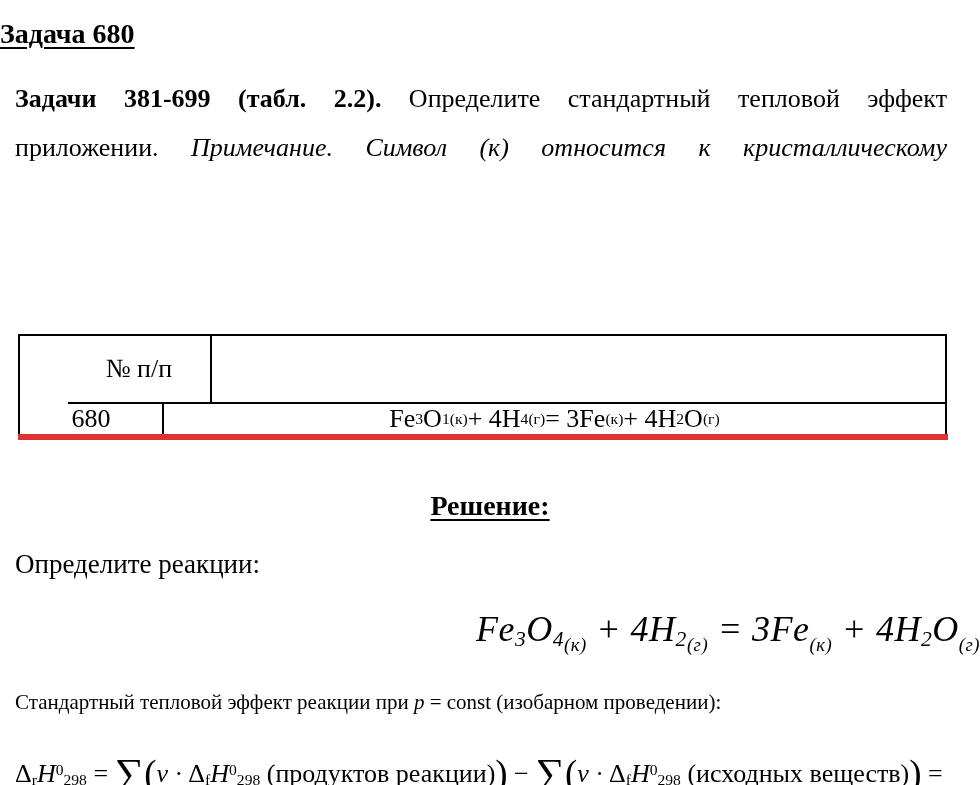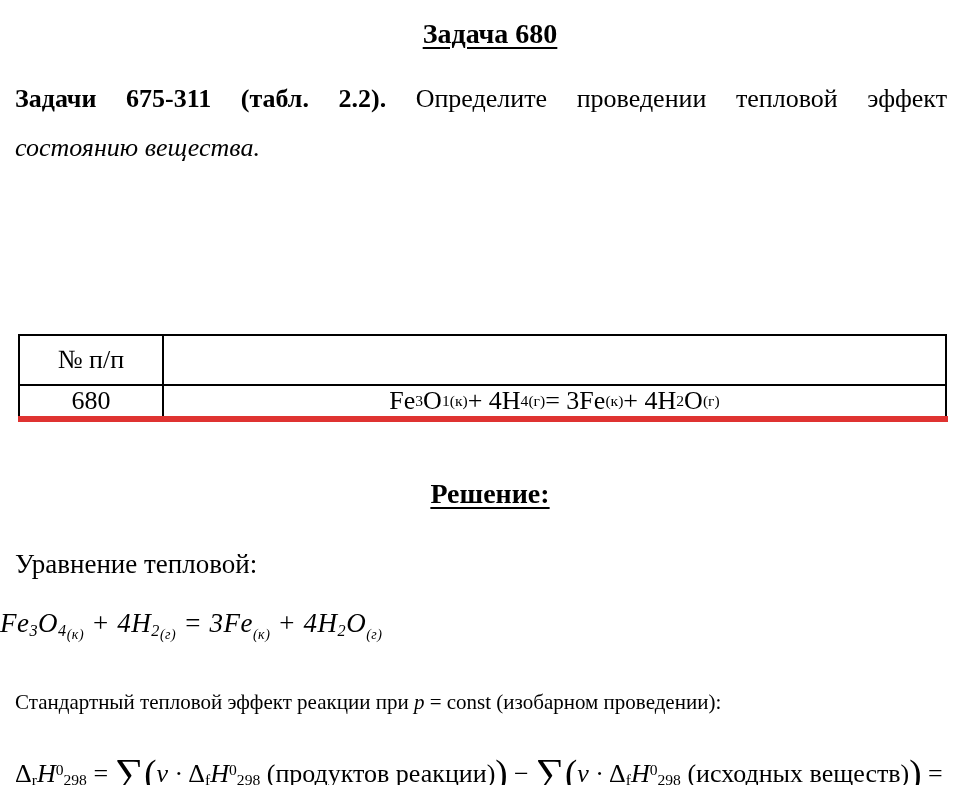--- a/index.html
+++ b/index.html
@@ -6,21 +6,20 @@
   html,body { width:980px; height:785px; background:#ffffff; overflow:hidden; }
   body {
     position:relative;
     font-family:"Liberation Serif","DejaVu Serif",serif;
     color:#000;
   }
   .abs { position:absolute; }
 
   .title {
     top:18px; left:0; width:100%;
-    text-align:center;
     font-size:28px; font-weight:bold;
     text-decoration:underline;
     text-decoration-thickness:2px;
     text-underline-offset:4px;
   }
 
   .intro {
     top:74px; left:15px; width:932px;
     font-size:26px; line-height:49px;
   }
@@ -37,65 +36,65 @@
   .seg-sum { font-size:1.60em; vertical-align:-0.14em; line-height:0; }
   .seg-bigp { font-size:1.42em; vertical-align:-0.12em; line-height:0; }
 
   
   .task-table {
     top:334px; left:18px; width:929px;
     border:2px solid #000; border-bottom:none;
     background:#fff;
   }
   .trow { display:grid; grid-template-columns:144px 1fr; }
-  .trow.thead { height:50px; border-bottom:2px solid #000; }
+  .trow.thead { height:68px; border-bottom:2px solid #000;margin-left:48px; }
   .trow.tbody { height:30px; }
   .tcell {
     display:flex; align-items:center; justify-content:center;
     font-size:26px;
   }
   .tcell.c1 { border-right:2px solid #000; }
   .redline {
     position:absolute; left:-2px; right:-3px; bottom:-6px; height:6px;
   }
 
   .solution {
-    top:478px; left:0; width:100%;
+    top:490px; left:0; width:100%;
     text-align:center;
     font-size:28px; font-weight:bold;
     text-decoration:underline;
     text-decoration-thickness:2px;
     text-underline-offset:4px;
   }
 
   .eqlabel { top:549px; left:15px; font-size:27px; }
 
   .reaction {
     top:608px; left:0; width:100%;
-    text-align:left;
-    font-size:27px; font-style:italic;
+    text-align:right;
+    font-size:36px; font-style:italic;
     letter-spacing:0.5px;
   }
 
   .isobaric { top:690px; left:15px; width:950px; font-size:21px; }
 
   .formula {
     top:748px; left:15px; width:962px;
     font-size:26px; line-height:44px;
     white-space:nowrap;
   }
 </style>
 </head>
 <body>
 
 <div class="abs title">Задача 680</div>
 
 <div class="abs intro">
-  <div class="jline"><span class="seg-b">Задачи 675-311 (табл. 2.2).</span><span class="seg-n"> Определите проведении тепловой эффект</span></div>
-  <div class="jline last"><span class="seg-i">состоянию вещества.</span></div>
+  <div class="jline"><span class="seg-b">Задачи 381-699 (табл. 2.2).</span><span class="seg-n"> Определите стандартный тепловой эффект</span></div>
+  <div class="jline"><span class="seg-n">приложении. </span><span class="seg-i">Примечание. Символ (к) относится к кристаллическому</span></div>
 </div>
 
 <div class="abs task-table">
   <div class="trow thead">
     <div class="tcell c1">№ п/п</div>
   </div>
   <div class="trow tbody">
     <div class="tcell c1">680</div>
     <div class="tcell c2">
         <span class="seg-n">Fe</span>
@@ -110,19 +109,19 @@
         <span class="seg-sub">2</span>
         <span class="seg-n">O</span>
         <span class="seg-sub">(г)</span>
       </div>
   </div>
   <div class="redline" style="background: rgb(223, 51, 49);"></div>
 </div>
 
 <div class="abs solution">Решение:</div>
 
-<div class="abs eqlabel">Уравнение тепловой:</div>
+<div class="abs eqlabel">Определите реакции:</div>
 
 <div class="abs reaction"><span class="seg-n">Fe</span><span class="seg-sub">3</span><span class="seg-n">O</span><span class="seg-sub">4</span><span class="seg-subsub">(к)</span><span class="seg-n"> + 4H</span><span class="seg-sub">2</span><span class="seg-subsub">(г)</span><span class="seg-n"> = 3Fe</span><span class="seg-subsub">(к)</span><span class="seg-n"> + 4H</span><span class="seg-sub">2</span><span class="seg-n">O</span><span class="seg-subsub">(г)</span></div>
 
 <div class="abs isobaric"><span class="seg-n">Стандартный тепловой эффект реакции при </span><span class="seg-i">p</span><span class="seg-n"> = const (изобарном проведении):</span></div>
 
 <div class="abs formula"><span class="seg-n">Δ</span><span class="seg-sub">r</span><span class="seg-i">H</span><span class="seg-sup">0</span><span class="seg-sub">298</span><span class="seg-n"> = </span><span class="seg-sum">∑</span><span class="seg-bigp">(</span><span class="seg-i">ν</span><span class="seg-n"> · </span><span class="seg-n">Δ</span><span class="seg-sub">f</span><span class="seg-i">H</span><span class="seg-sup">0</span><span class="seg-sub">298</span><span class="seg-n"> (продуктов реакции)</span><span class="seg-bigp">)</span><span class="seg-n"> − </span><span class="seg-sum">∑</span><span class="seg-bigp">(</span><span class="seg-i">ν</span><span class="seg-n"> · </span><span class="seg-n">Δ</span><span class="seg-sub">f</span><span class="seg-i">H</span><span class="seg-sup">0</span><span class="seg-sub">298</span><span class="seg-n"> (исходных веществ)</span><span class="seg-bigp">)</span><span class="seg-n"> =</span></div>
 
 </body></html>

